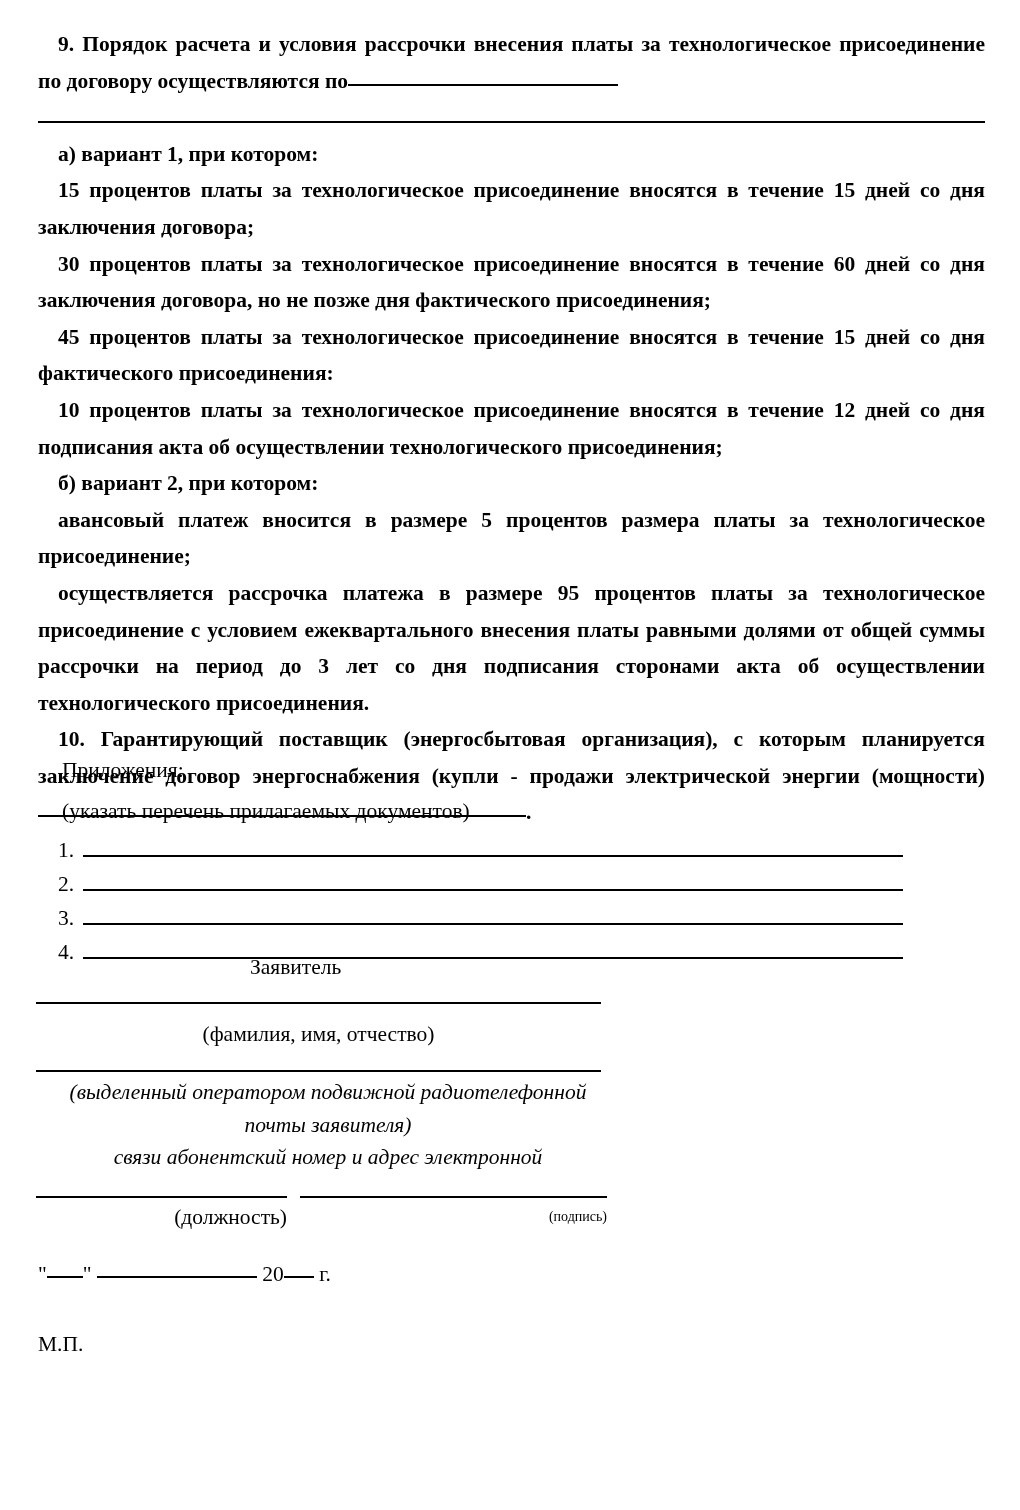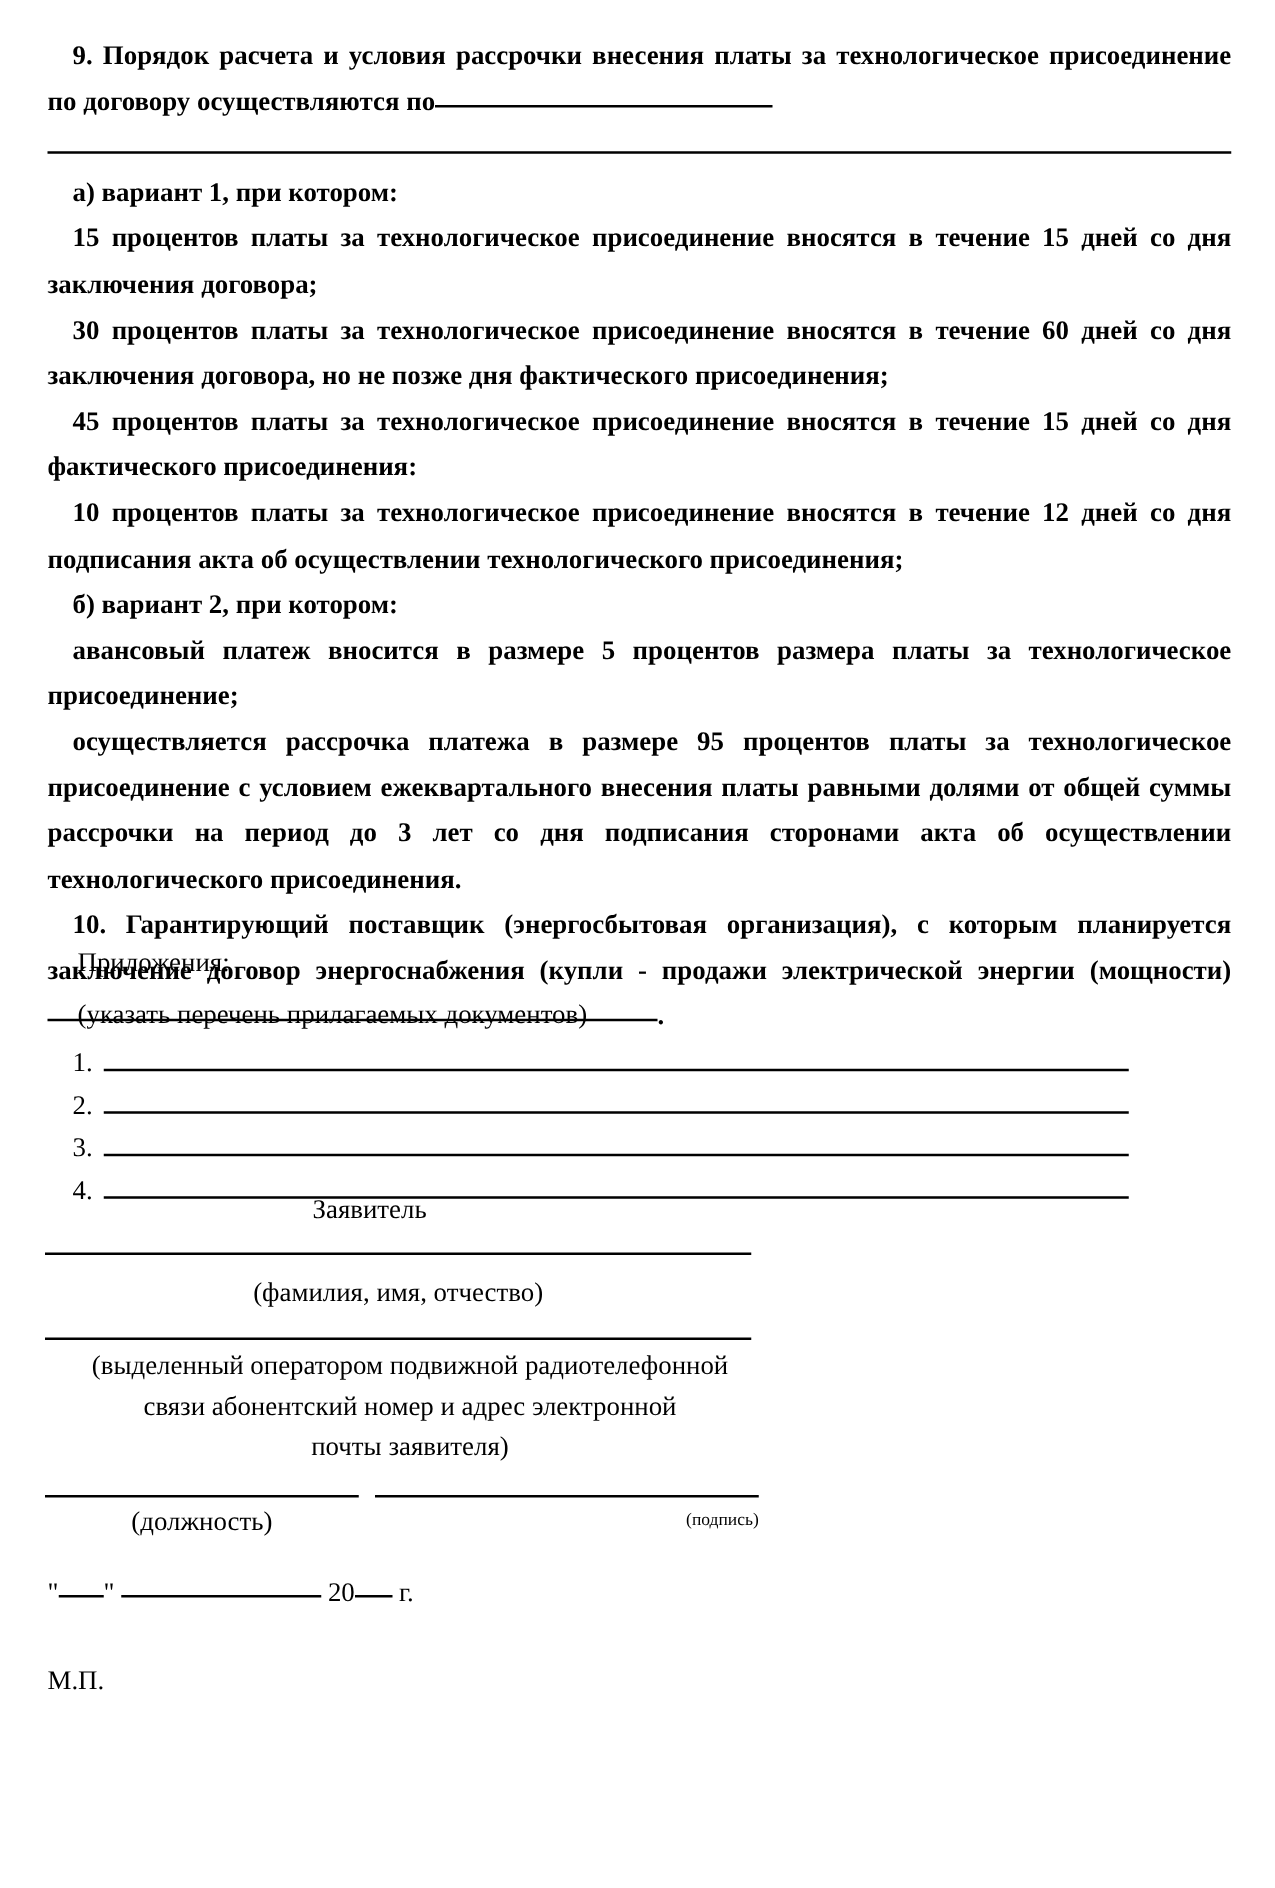--- a/index.html
+++ b/index.html
@@ -100,28 +100,28 @@
     line-height: 30px;
   }
   .sig-rule-1 { position: absolute; left: 36px; top: 1002px; width: 565px; border-bottom: 2px solid #000; }
   .sig-cap-1 {
     position: absolute; left: 36px; top: 1018px; width: 565px;
     text-align: center; font-size: 21.5px; line-height: 32px;
   }
   .sig-rule-2 { position: absolute; left: 36px; top: 1070px; width: 565px; border-bottom: 2px solid #000; }
   .sig-cap-2 {
     position: absolute; left: 28px; top: 1076px; width: 600px;
-    text-align: center; font-size: 21.5px; line-height: 32.5px;
+    text-align: center; font-size: 21.5px; line-height: 32.5px; font-style: italic;
   }
 
   .post-rule { position: absolute; left: 36px; top: 1196px; width: 251px; border-bottom: 2px solid #000; }
   .sign-rule { position: absolute; left: 300px; top: 1196px; width: 307px; border-bottom: 2px solid #000; }
   .post-cap {
     position: absolute; left: 36px; top: 1201px; width: 251px;
-    text-align: center; font-size: 21.5px; line-height: 32px;
+    text-align: right; font-size: 21.5px; line-height: 32px;
   }
   .sign-cap {
     position: absolute; left: 300px; top: 1201px; width: 307px;
     text-align: right; font-size: 14px; line-height: 32px;
   }
 
   .date-row {
     position: absolute; left: 38px; top: 1258px;
     font-size: 21.5px; line-height: 32px; white-space: nowrap;
   }
@@ -187,22 +187,22 @@
   <div class="sig-block">
 
     <div class="sig-title">Заявитель</div>
 
     <div class="sig-rule-1"></div>
     <div class="sig-cap-1">(фамилия, имя, отчество)</div>
 
     <div class="sig-rule-2"></div>
     <div class="sig-cap-2">
       <div>(выделенный оператором подвижной радиотелефонной</div>
+      <div>почты заявителя)</div>
       <div>связи абонентский номер и адрес электронной</div>
-      <div>почты заявителя)</div>
     </div>
 
     <div class="post-rule"></div>
     <div class="sign-rule"></div>
     <div class="post-cap">(должность)</div>
     <div class="sign-cap">(подпись)</div>
 
     <div class="date-row"><span>"</span><span class="u-short"></span><span>"</span>
       <span class="u-mid"></span>
       <span>20</span><span class="u-tiny"></span>

